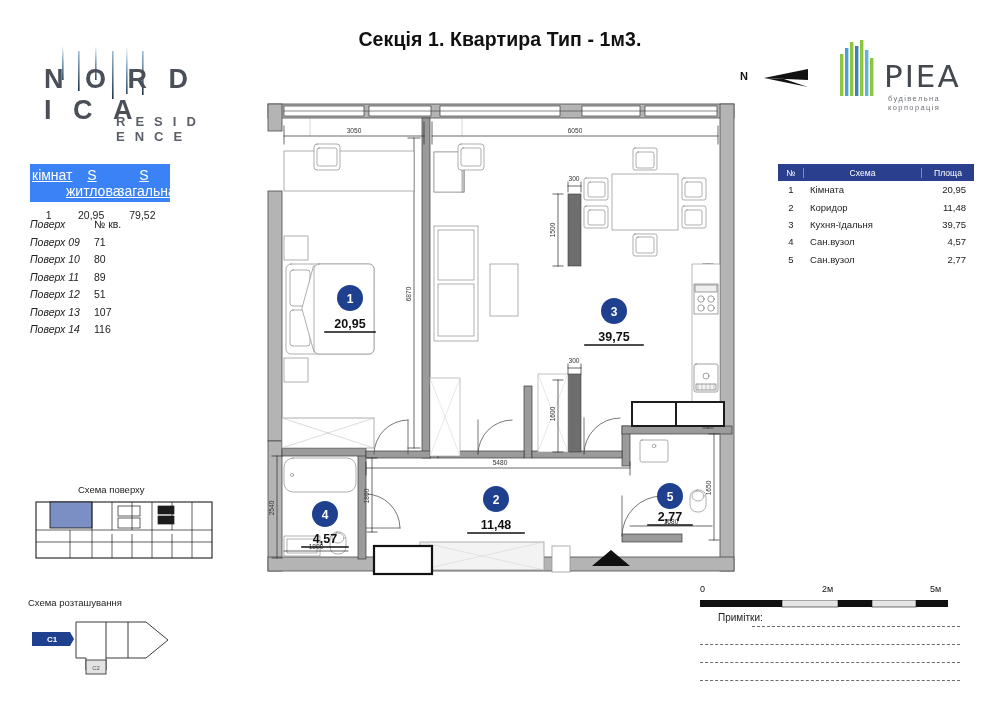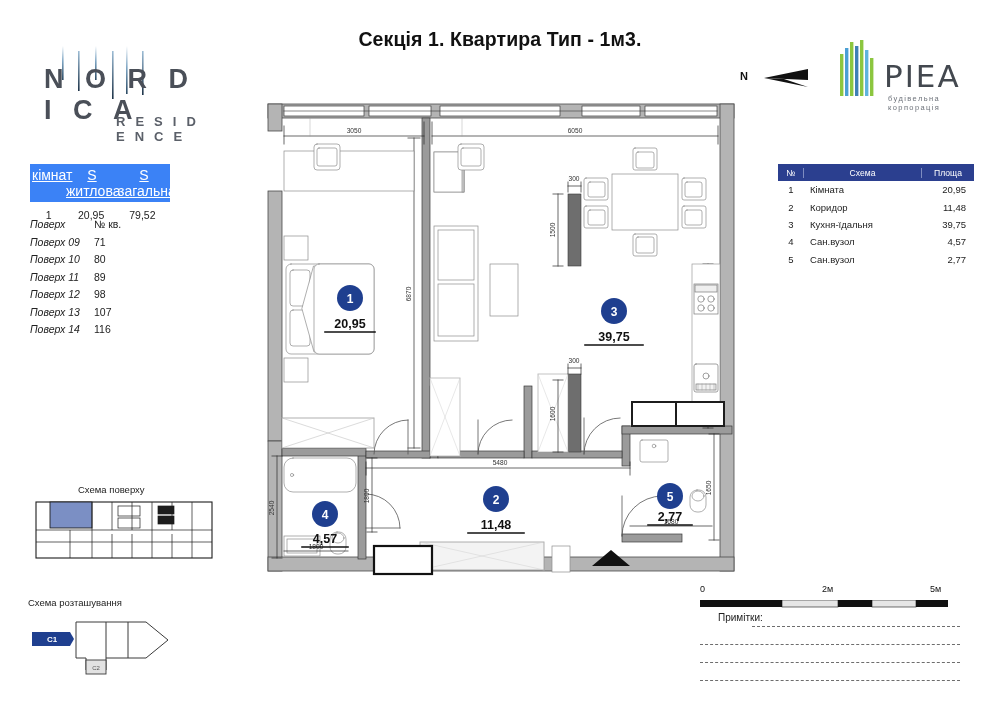--- a/index.html
+++ b/index.html
@@ -207,21 +207,21 @@
     <div class="frow">
       <span class="fa">Поверх 10</span>
       <span class="fb">80</span>
     </div>
     <div class="frow">
       <span class="fa">Поверх 11</span>
       <span class="fb">89</span>
     </div>
     <div class="frow">
       <span class="fa">Поверх 12</span>
-      <span class="fb">98</span>
+      <span class="fb">51</span>
     </div>
     <div class="frow">
       <span class="fa">Поверх 13</span>
       <span class="fb">107</span>
     </div>
     <div class="frow">
       <span class="fa">Поверх 14</span>
       <span class="fb">116</span>
     </div>
   </div>

